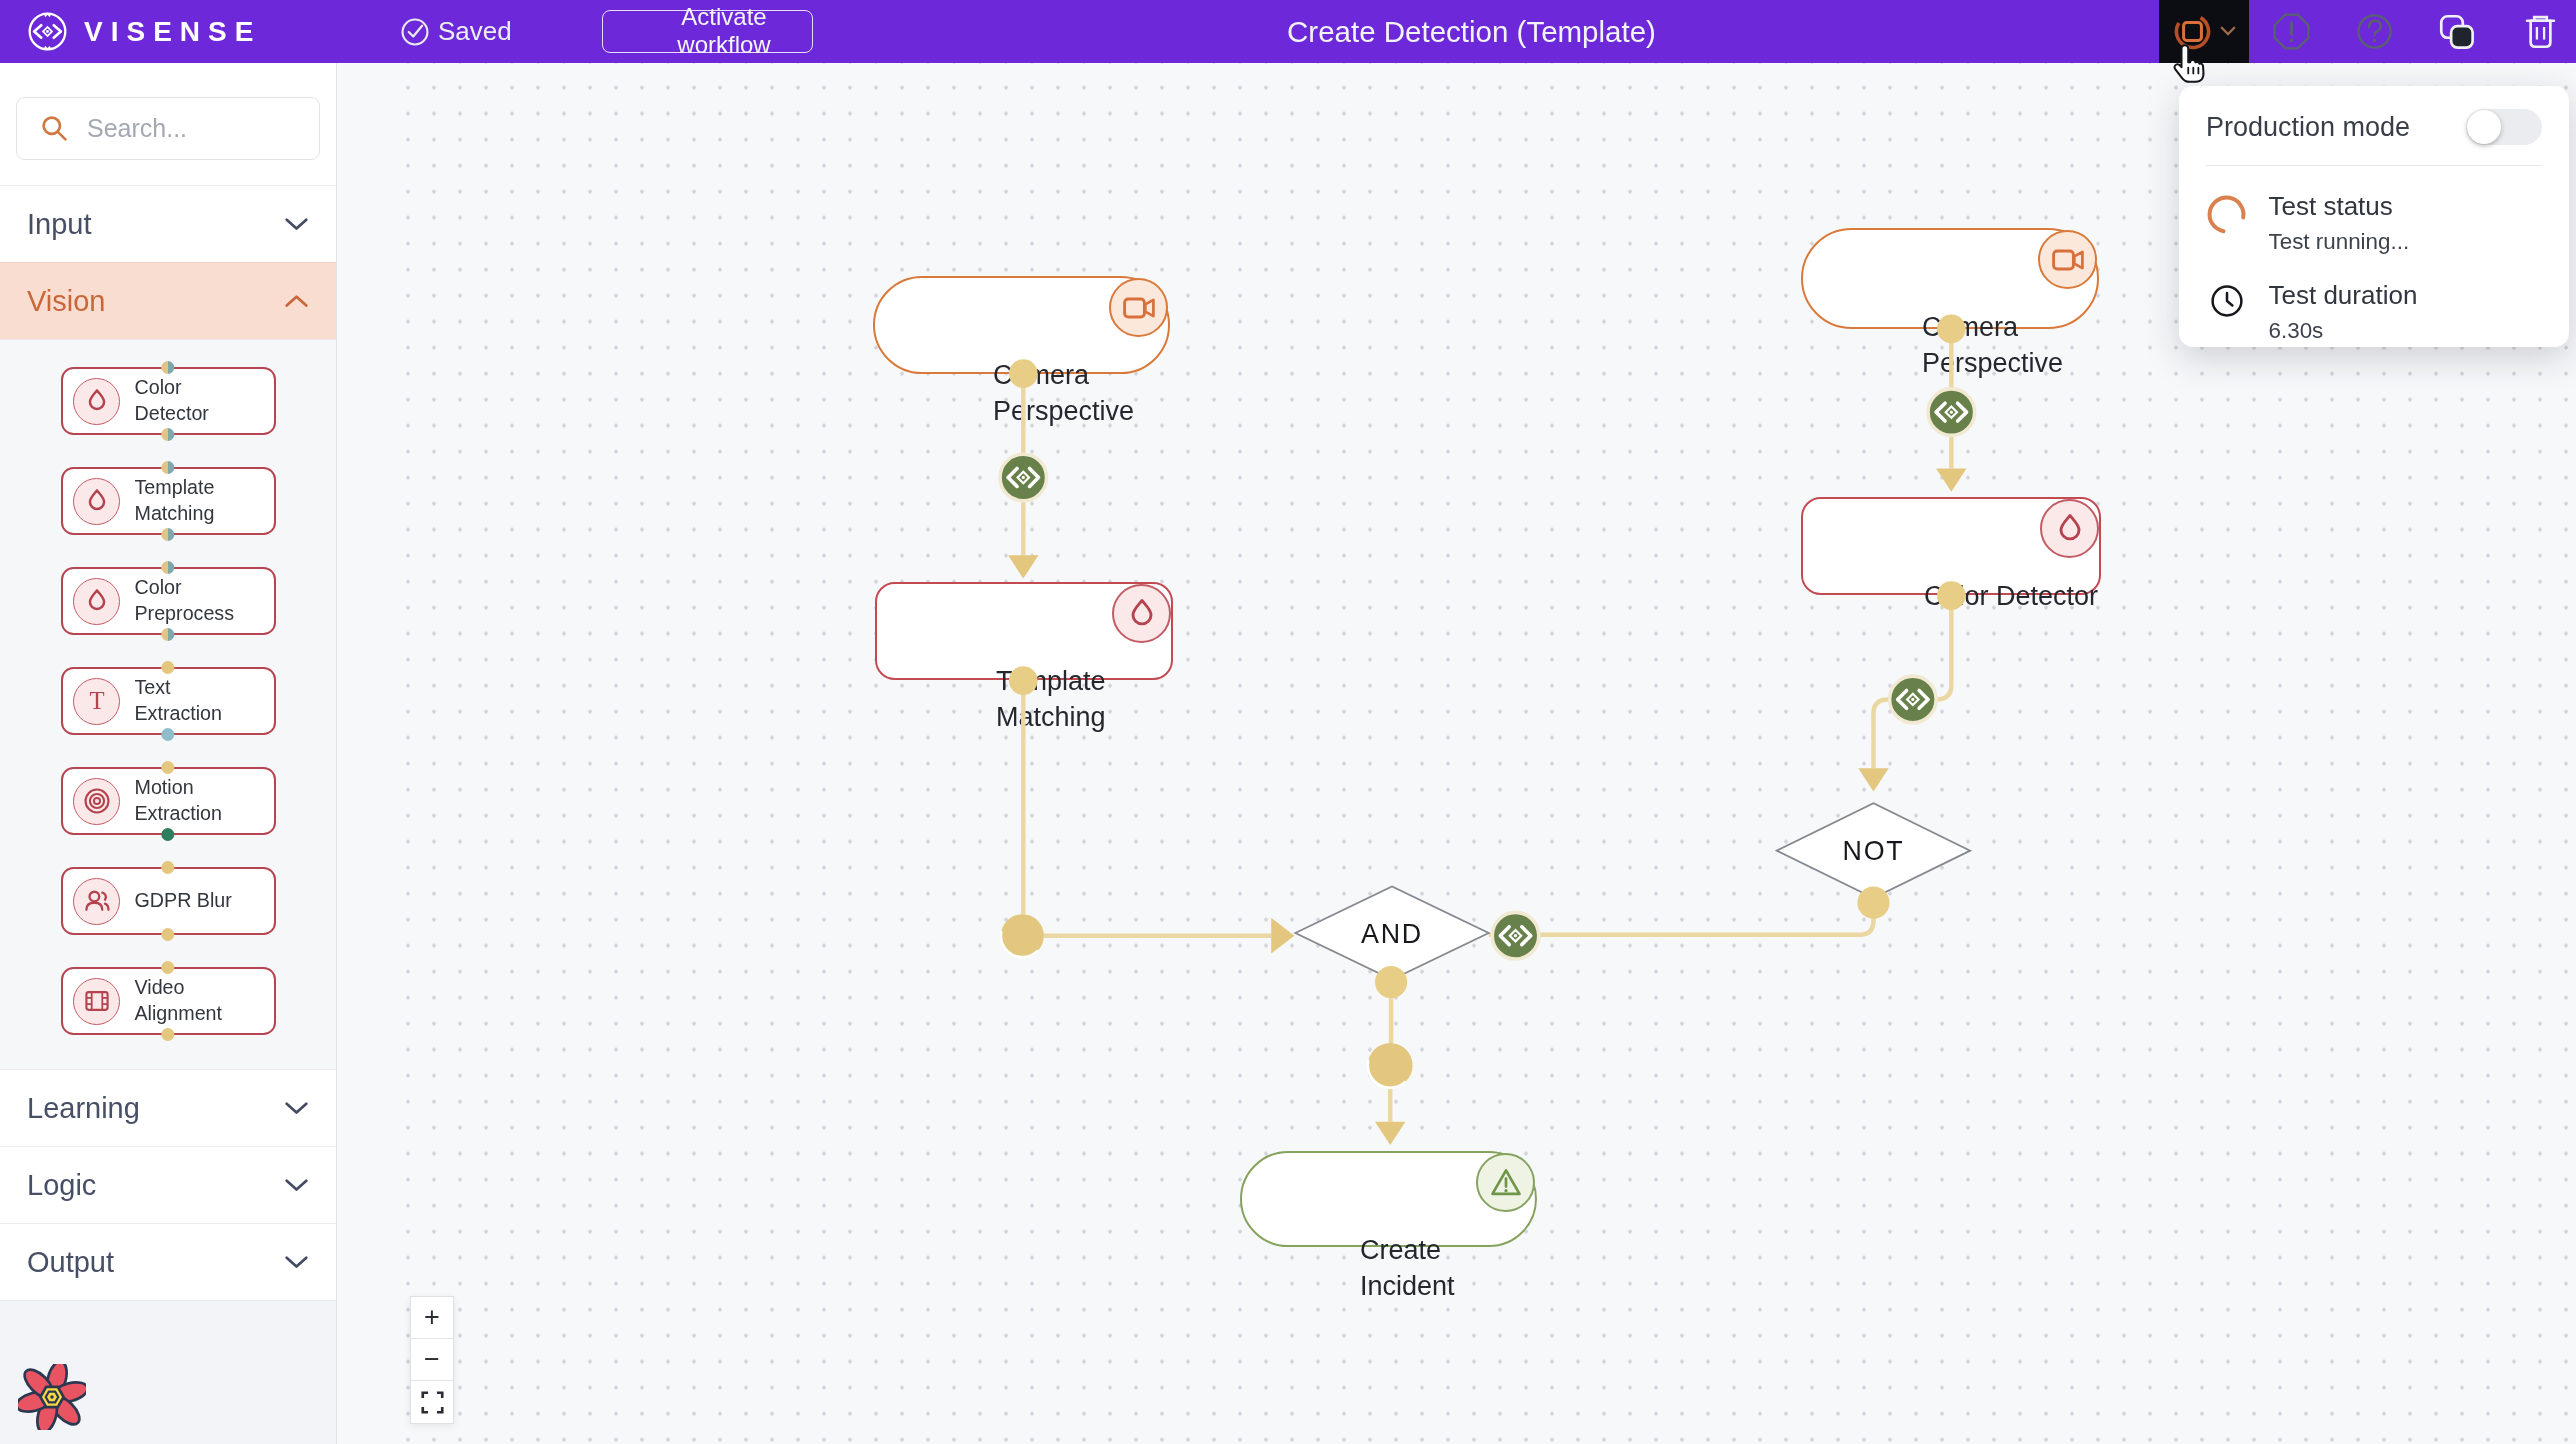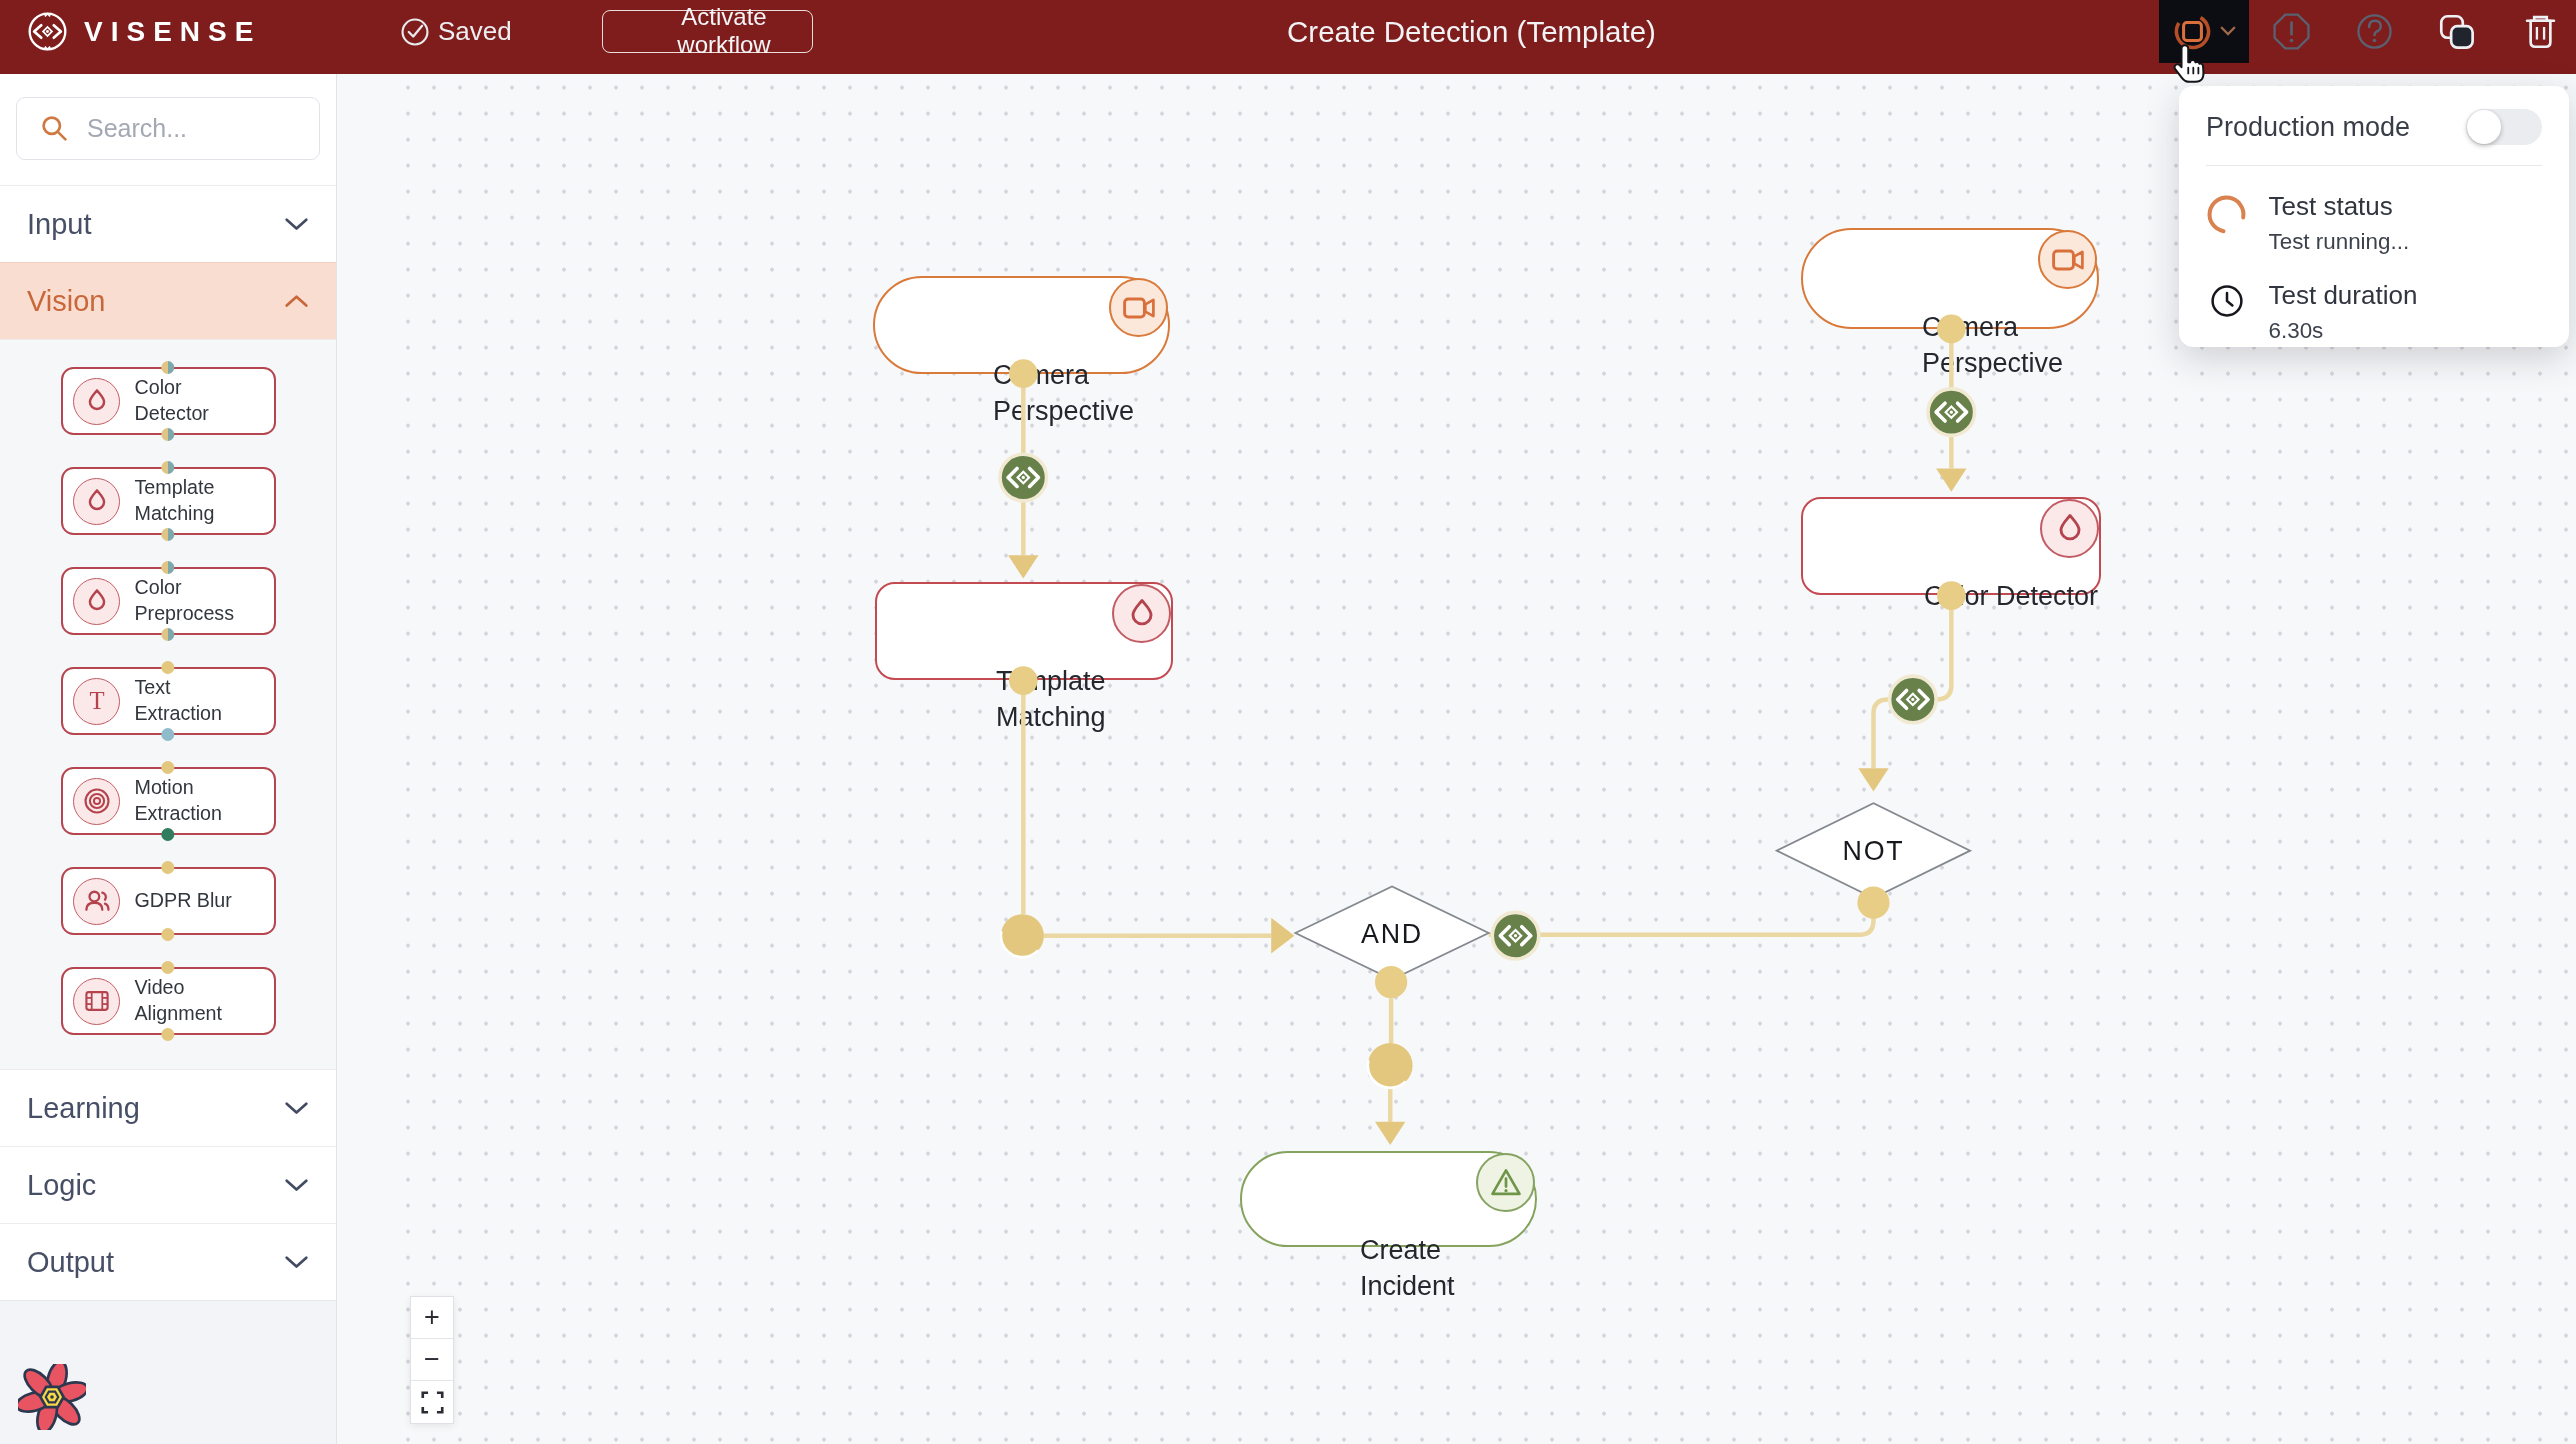--- a/index.html
+++ b/index.html
@@ -1,19 +1,19 @@
 <!DOCTYPE html>
 <html style="font-size:14.3px"><head>
 <meta charset="utf-8">
 <style>
   * { margin:0; padding:0; box-sizing:border-box; }
   html,body { width:2576px; height:1445px; overflow:hidden; font-family:"Liberation Sans", sans-serif; background:#f7f8fa; }
 
   
-  .navbar { position:absolute; left:0; top:0; width:2576px; height:74px; background:#7f1d1d; z-index:50; }
+  .navbar { position:absolute; left:0; top:0; width:2576px; height:63px; background:#6d28d9; z-index:50; }
   .brand { position:absolute; left:27px; top:0; height:63px; display:flex; align-items:center; gap:16px; }
   .brand-text { color:#ffffff; font-size:28px; font-weight:700; letter-spacing:8px; }
   .saved { position:absolute; left:399px; top:0; height:63px; display:flex; align-items:center; gap:7px; color:#eceef1; font-size:26px; }
   .activate-btn { position:absolute; left:602px; top:9.8px; width:211px; height:43px; border:1.8px solid rgba(255,255,255,.85); border-radius:8px; background:transparent; color:#f4f5f7; font-size:24px; font-family:"Liberation Sans",sans-serif; display:flex; align-items:center; justify-content:center; cursor:pointer;padding-left:33px; }
   .nav-title { position:absolute; left:1287px; top:0; height:63px; line-height:63px; color:#f2f3f5; font-size:29.5px; }
   .nav-icon { position:absolute; top:0; height:63px; width:57px; display:flex; align-items:center; justify-content:center; cursor:pointer; }
   .active-box { position:absolute; left:2159px; top:0; width:90px; height:63px; background:#0b0d12; display:flex; align-items:center; justify-content:center; gap:7.2px; cursor:pointer; }
 
   
   .sidebar { position:absolute; left:0; top:63px; width:337px; height:1382px; background:#ffffff; border-right:1.8px solid #e3e4e8; z-index:30; display:flex; flex-direction:column; }

